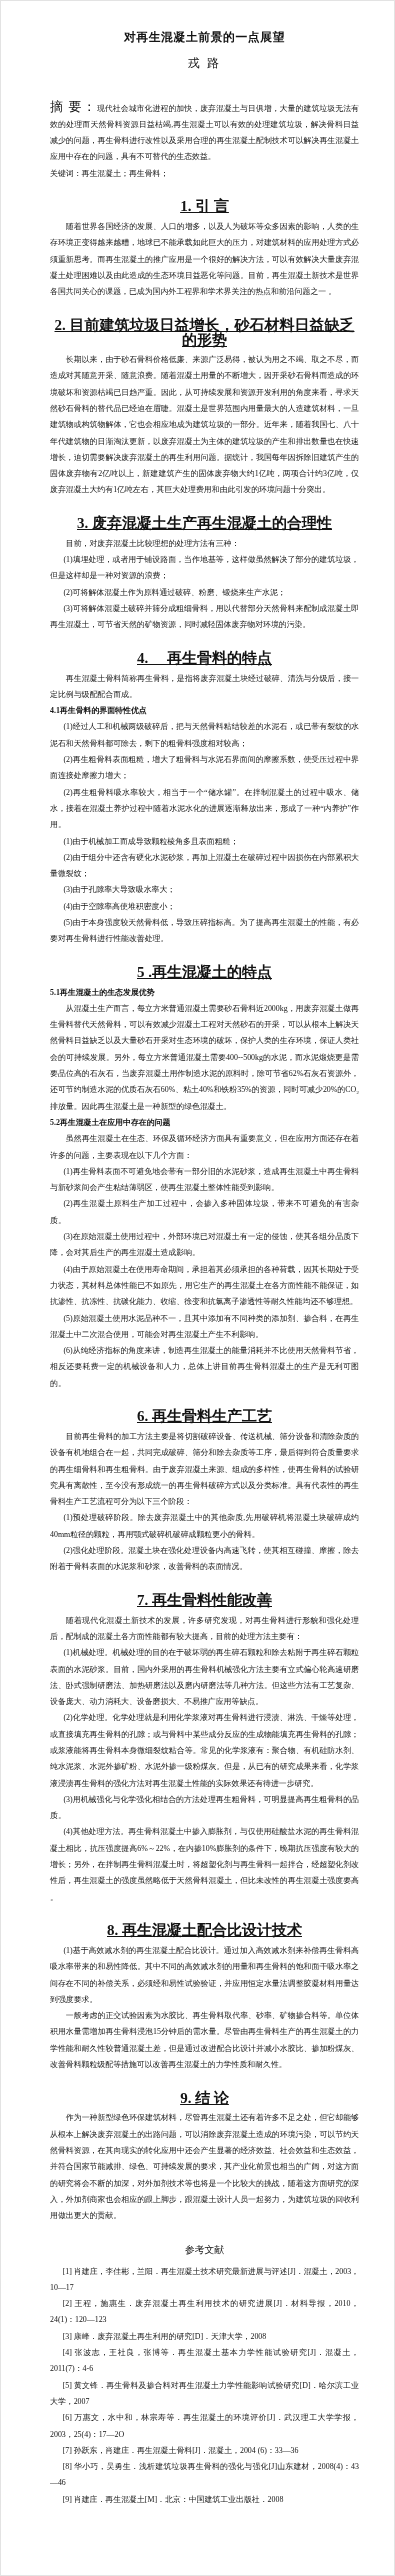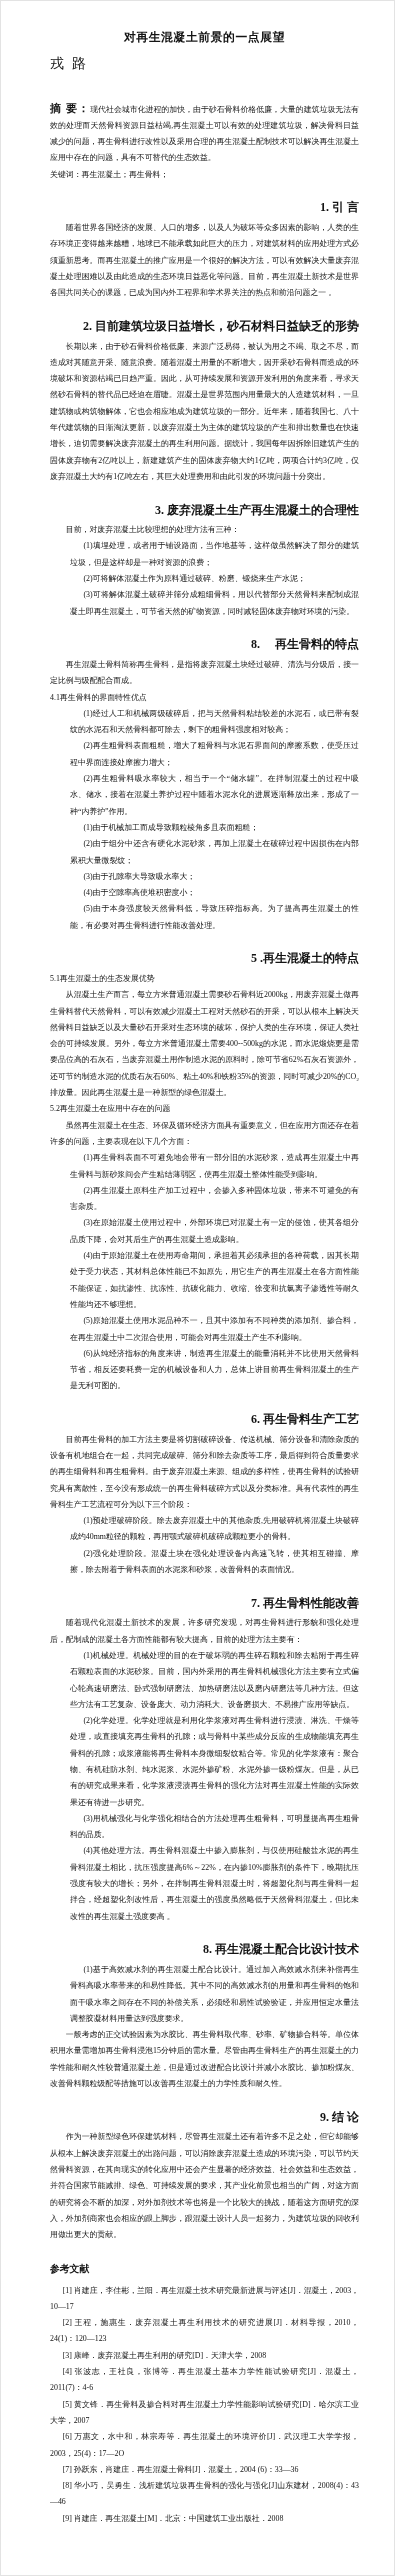--- a/index.html
+++ b/index.html
@@ -15,84 +15,86 @@
     overflow:hidden;
   }
   .doc-title{
     font-size:11.8px;
     font-weight:bold;
     text-align:center;
     margin:7.9px 0 8.4px 0;
     letter-spacing:0.6px;
   }
   .doc-author{
-    font-size:14px;
-    text-align:left;
+    font-size:12px;
+    text-align:center;
     margin:0 0 27px 0;
     letter-spacing:2.2px;
   }
   p{
     margin:0;
     font-size:7.9px;
     line-height:16.3px;
     text-align:justify;
   }
   .abstract{margin-bottom:0;}
   .abstract .abstract-label{
-    font-weight:bold;
-    font-size:11px;
+    font-weight:normal;
+    font-size:13px;
     letter-spacing:1.1px;
   }
   .keywords{margin:0;}
   .sec-heading{
-    font-size:12px;
+    font-size:15px;
     font-weight:bold;
     margin:17.4px 0 5px 0;
     line-height:14.6px;
-    text-align:right;
+    text-align:center;
+    text-decoration:underline;
   }
   .refs-heading{
     font-size:9.8px;
-    font-weight:bold;
+    font-weight:normal;
     margin:19px 0 5.6px 0;
     line-height:14.6px;
+    text-align:center;
   }
   .para{text-indent:2em;}
-  .item{text-indent:1.7em;margin-left:20px;}
-  .subhead{text-indent:0;}
+  .item{text-indent:1.7em;}
+  .subhead{text-indent:0;font-weight:bold;}
   .ref{text-indent:1.6em;}
 </style>
 </head>
 <body>
 
 <div class="page">
   <h1 class="doc-title">对再生混凝土前景的一点展望</h1>
   <div class="doc-author">戎 路</div>
 
-  <p class="abstract"><span class="abstract-label">摘 要：</span><span>现代社会城市化进程的加快，由于砂石骨料价格低廉，大量的建筑垃圾无法有效的处理而天然骨料资源日益枯竭,再生混凝土可以有效的处理建筑垃圾，解决骨料日益减少的问题，再生骨料进行改性以及采用合理的再生混凝土配制技术可以解决再生混凝土应用中存在的问题，具有不可替代的生态效益。</span></p>
+  <p class="abstract"><span class="abstract-label">摘 要：</span><span>现代社会城市化进程的加快，废弃混凝土与日俱增，大量的建筑垃圾无法有效的处理而天然骨料资源日益枯竭,再生混凝土可以有效的处理建筑垃圾，解决骨料日益减少的问题，再生骨料进行改性以及采用合理的再生混凝土配制技术可以解决再生混凝土应用中存在的问题，具有不可替代的生态效益。</span></p>
   <p class="keywords">关键词：再生混凝土；再生骨料；</p>
 
   <div>
       <section>
         <h2 class="sec-heading">1. 引 言</h2>
         <p class="para">随着世界各国经济的发展、人口的增多，以及人为破坏等众多因素的影响，人类的生存环境正变得越来越糟，地球已不能承载如此巨大的压力，对建筑材料的应用处理方式必须重新思考。而再生混凝土的推广应用是一个很好的解决方法，可以有效解决大量废弃混凝土处理困难以及由此造成的生态环境日益恶化等问题。目前，再生混凝土新技术是世界各国共同关心的课题，已成为国内外工程界和学术界关注的热点和前沿问题之一 。</p>
       </section>
       <section>
         <h2 class="sec-heading">2. 目前建筑垃圾日益增长，砂石材料日益缺乏的形势</h2>
         <p class="para">长期以来，由于砂石骨料价格低廉、来源广泛易得，被认为用之不竭、取之不尽，而造成对其随意开采、随意浪费。随着混凝土用量的不断增大，因开采砂石骨料而造成的环境破坏和资源枯竭已日趋严重。因此，从可持续发展和资源开发利用的角度来看，寻求天然砂石骨料的替代品已经迫在眉睫。混凝土是世界范围内用量最大的人造建筑材料，一旦建筑物或构筑物解体，它也会相应地成为建筑垃圾的一部分。近年来，随着我国七、八十年代建筑物的日渐淘汰更新，以废弃混凝土为主体的建筑垃圾的产生和排出数量也在快速增长，迫切需要解决废弃混凝土的再生利用问题。据统计，我国每年因拆除旧建筑产生的固体废弃物有2亿吨以上，新建建筑产生的固体废弃物大约1亿吨，两项合计约3亿吨，仅废弃混凝土大约有1亿吨左右，其巨大处理费用和由此引发的环境问题十分突出。</p>
       </section>
       <section>
         <h2 class="sec-heading">3. 废弃混凝土生产再生混凝土的合理性</h2>
         <p class="para">目前，对废弃混凝土比较理想的处理方法有三种：</p>
         <p class="item">(1)填埋处理，或者用于铺设路面，当作地基等，这样做虽然解决了部分的建筑垃圾，但是这样却是一种对资源的浪费；</p>
         <p class="item">(2)可将解体混凝土作为原料通过破碎、粉磨、锻烧来生产水泥；</p>
         <p class="item">(3)可将解体混凝土破碎并筛分成粗细骨料，用以代替部分天然骨料来配制成混凝土即再生混凝土，可节省天然的矿物资源，同时减轻固体废弃物对环境的污染。</p>
       </section>
       <section>
-        <h2 class="sec-heading">8.　 再生骨料的特点</h2>
+        <h2 class="sec-heading">4.　 再生骨料的特点</h2>
         <p class="para">再生混凝土骨料简称再生骨料，是指将废弃混凝土块经过破碎、清洗与分级后，接一定比例与级配配合而成。</p>
         <p class="subhead">4.1再生骨料的界面特性优点</p>
         <p class="item">(1)经过人工和机械两级破碎后，把与天然骨料粘结较差的水泥石，或已带有裂纹的水泥石和天然骨料都可除去，剩下的粗骨料强度相对较高；</p>
         <p class="item">(2)再生粗骨料表面粗糙，增大了粗骨料与水泥石界面间的摩擦系数，使受压过程中界面连接处摩擦力增大；</p>
         <p class="item">(2)再生粗骨料吸水率较大，相当于一个“储水罐”。在拌制混凝土的过程中吸水、储水，接着在混凝土养护过程中随着水泥水化的进展逐渐释放出来，形成了一种“内养护”作用。</p>
         <p class="item">(1)由于机械加工而成导致颗粒棱角多且表面粗糙；</p>
         <p class="item">(2)由于组分中还含有硬化水泥砂浆，再加上混凝土在破碎过程中因损伤在内部累积大量微裂纹；</p>
         <p class="item">(3)由于孔隙率大导致吸水率大；</p>
         <p class="item">(4)由于空隙率高使堆积密度小；</p>
         <p class="item">(5)由于本身强度较天然骨料低，导致压碎指标高。为了提高再生混凝土的性能，有必要对再生骨料进行性能改善处理。</p>

